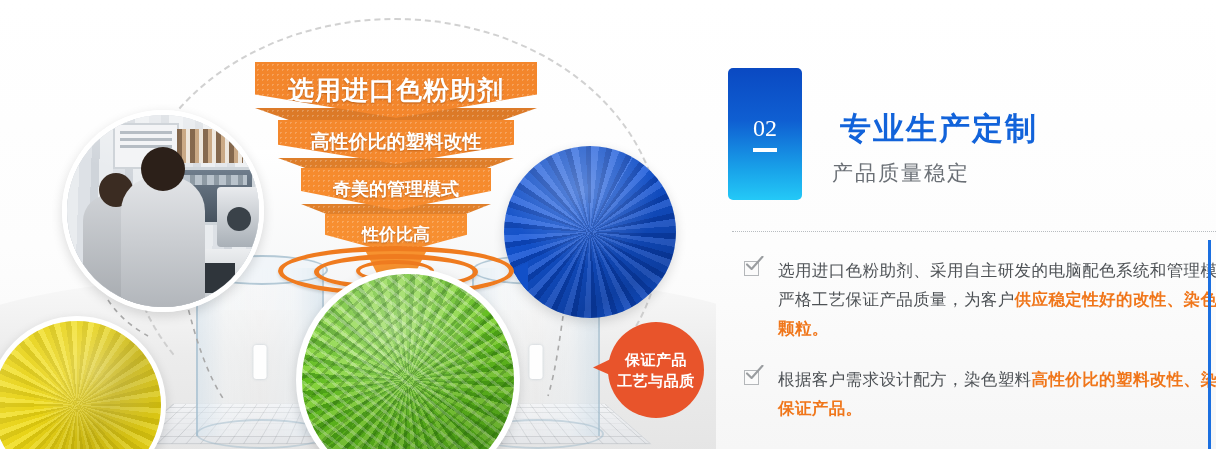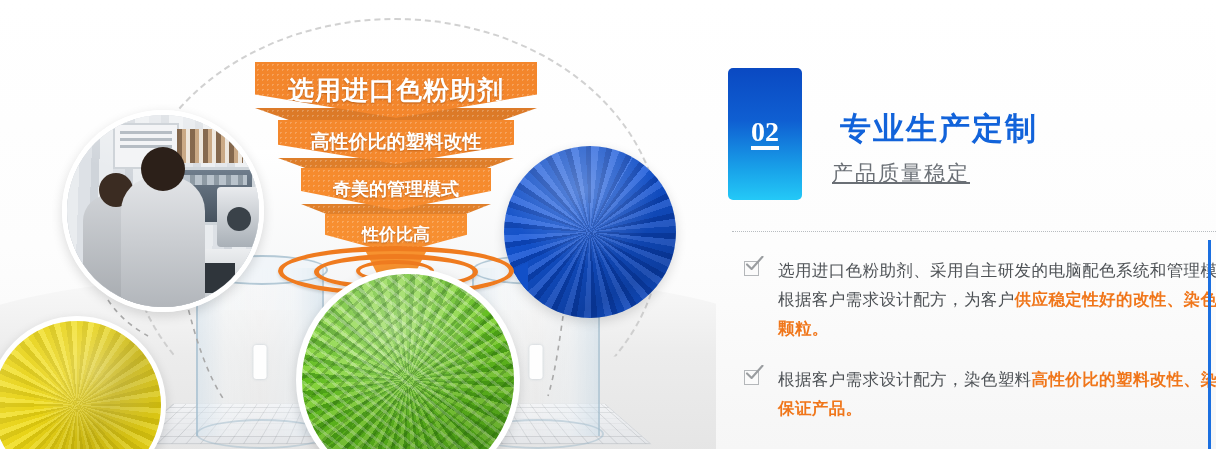--- a/index.html
+++ b/index.html
@@ -184,25 +184,25 @@
      clip-path:polygon(100% 0,0 52%,100% 100%);}
 
   
   .lead{position:absolute;pointer-events:none;}
 
   
   .content{position:absolute;left:716px;top:0;width:500px;height:471px;overflow:hidden;}
   .numbox{position:absolute;left:12px;top:68px;width:74px;height:132px;border-radius:5px;
      background:linear-gradient(180deg,#0a49c2 0%,#0f5fd2 40%,#19a4ea 78%,#24c9f7 100%);
      display:flex;align-items:center;justify-content:center;}
-  .numbox span{color:#fff;font-size:28px;font-weight:700;line-height:1;
-     border-bottom:4px solid #fff;font-family:"Liberation Serif",serif;}
+  .numbox span{color:#fff;font-size:24px;font-weight:400;line-height:1;
+     padding-bottom:8px;border-bottom:4px solid #fff;font-family:"Liberation Serif",serif;}
   .titlewrap{position:absolute;left:116px;top:100px;}
   .h1{font-size:31px;font-weight:bold;color:#1263da;letter-spacing:2px;margin:8px;}
-  .h2{font-size:21px;color:#6a6f75;letter-spacing:2px;margin:9px 0 0 0;text-decoration:underline;}
+  .h2{font-size:21px;color:#6a6f75;letter-spacing:2px;margin:9px 0 0 0;}
   .sep{position:absolute;left:16px;top:231px;width:484px;height:0;
      border-top:1px dotted #b8bcc0;}
   .bullets{position:absolute;left:14px;top:256px;width:500px;}
   .bullet{position:relative;padding-left:48px;margin-bottom:22px;}
   .chk{position:absolute;left:14px;top:5px;width:15px;height:15px;}
   .chk .bx{position:absolute;inset:0;border:1px solid #b4b7ba;background:#fbfbfb;}
   .chk .tk{position:absolute;left:1px;top:-5px;width:19px;height:16px;}
   .btxt{font-size:16.5px;line-height:1.75;color:#4e5256;
         letter-spacing:.4px;white-space:nowrap;}
   .hl{color:#f0761a;font-weight:bold;}
@@ -290,20 +290,25 @@
       <div class="ring r1"></div>
       <div class="ring r2"></div>
       <div class="ring r3"></div>
     </div>
 
     <div class="circ green">
       <div class="pell"></div>
       <div class="shade"></div>
     </div>
 
+    <div class="badge badge-qual">
+      <div class="tip"></div>
+      <div>保证产品</div>
+      <div>工艺与品质</div>
+    </div>
   </div>
 
   <div class="content">
 
     <div class="numbox">
       <span>02</span>
     </div>
 
     <div class="titlewrap">
       <p class="h1">专业生产定制</p>
@@ -314,21 +319,21 @@
 
     <div class="bullets" id="bullets">
         <div class="bullet">
           <span class="chk">
             <span class="bx"></span>
             <svg class="tk" viewBox="0 0 19 16">
               <path d="M2 8.4 L6.6 13 L17.5 0.8" fill="none" stroke="#9a9da0" stroke-width="2.1" stroke-linecap="round" stroke-linejoin="round"></path>
             </svg>
           </span>
           <div class="btxt"><span>选用进口色粉助剂、采用自主研发的电脑配色系统和管理模式，</span></div>
-          <div class="btxt"><span>根据客户需求设计配方，为客户</span><span class="hl">供应稳定性好的改性、染色塑料</span></div>
+          <div class="btxt"><span>严格工艺保证产品质量，为客户</span><span class="hl">供应稳定性好的改性、染色塑料</span></div>
           <div class="btxt"><span class="hl">颗粒。</span></div>
         </div>
         <div class="bullet">
           <span class="chk">
             <span class="bx"></span>
             <svg class="tk" viewBox="0 0 19 16">
               <path d="M2 8.4 L6.6 13 L17.5 0.8" fill="none" stroke="#9a9da0" stroke-width="2.1" stroke-linecap="round" stroke-linejoin="round"></path>
             </svg>
           </span>
           <div class="btxt"><span>根据客户需求设计配方，染色塑料</span><span class="hl">高性价比的塑料改性、染色产</span></div>

